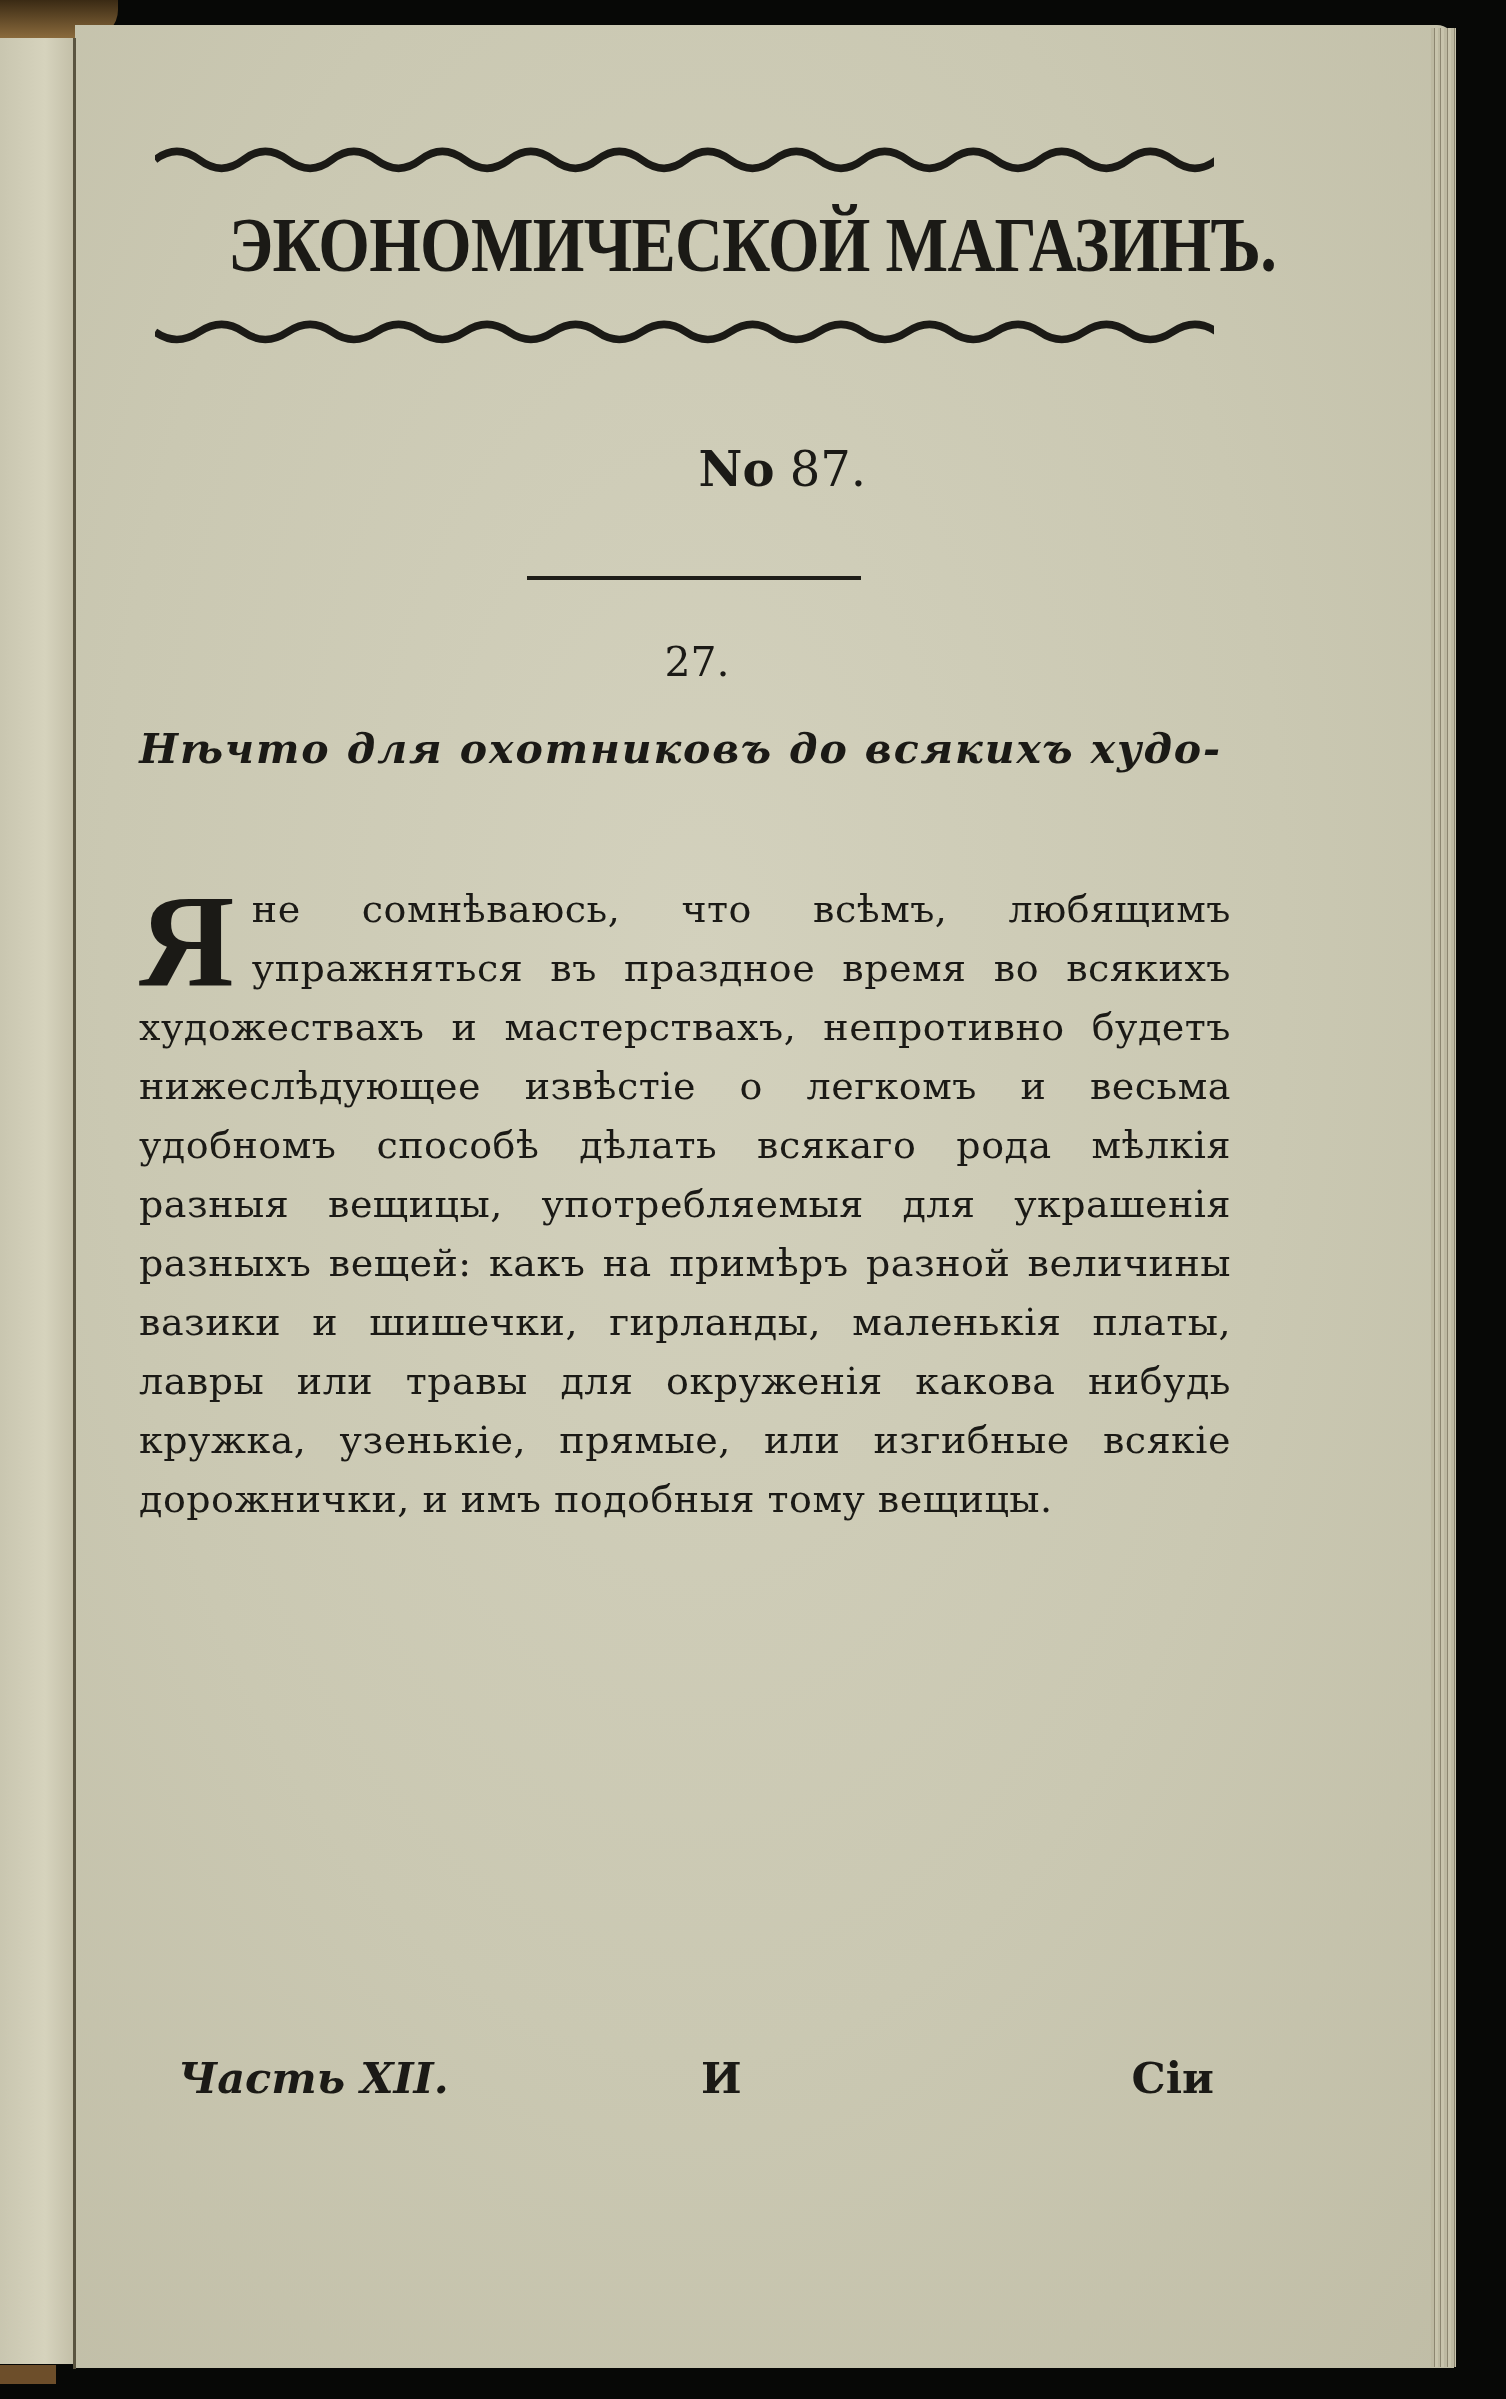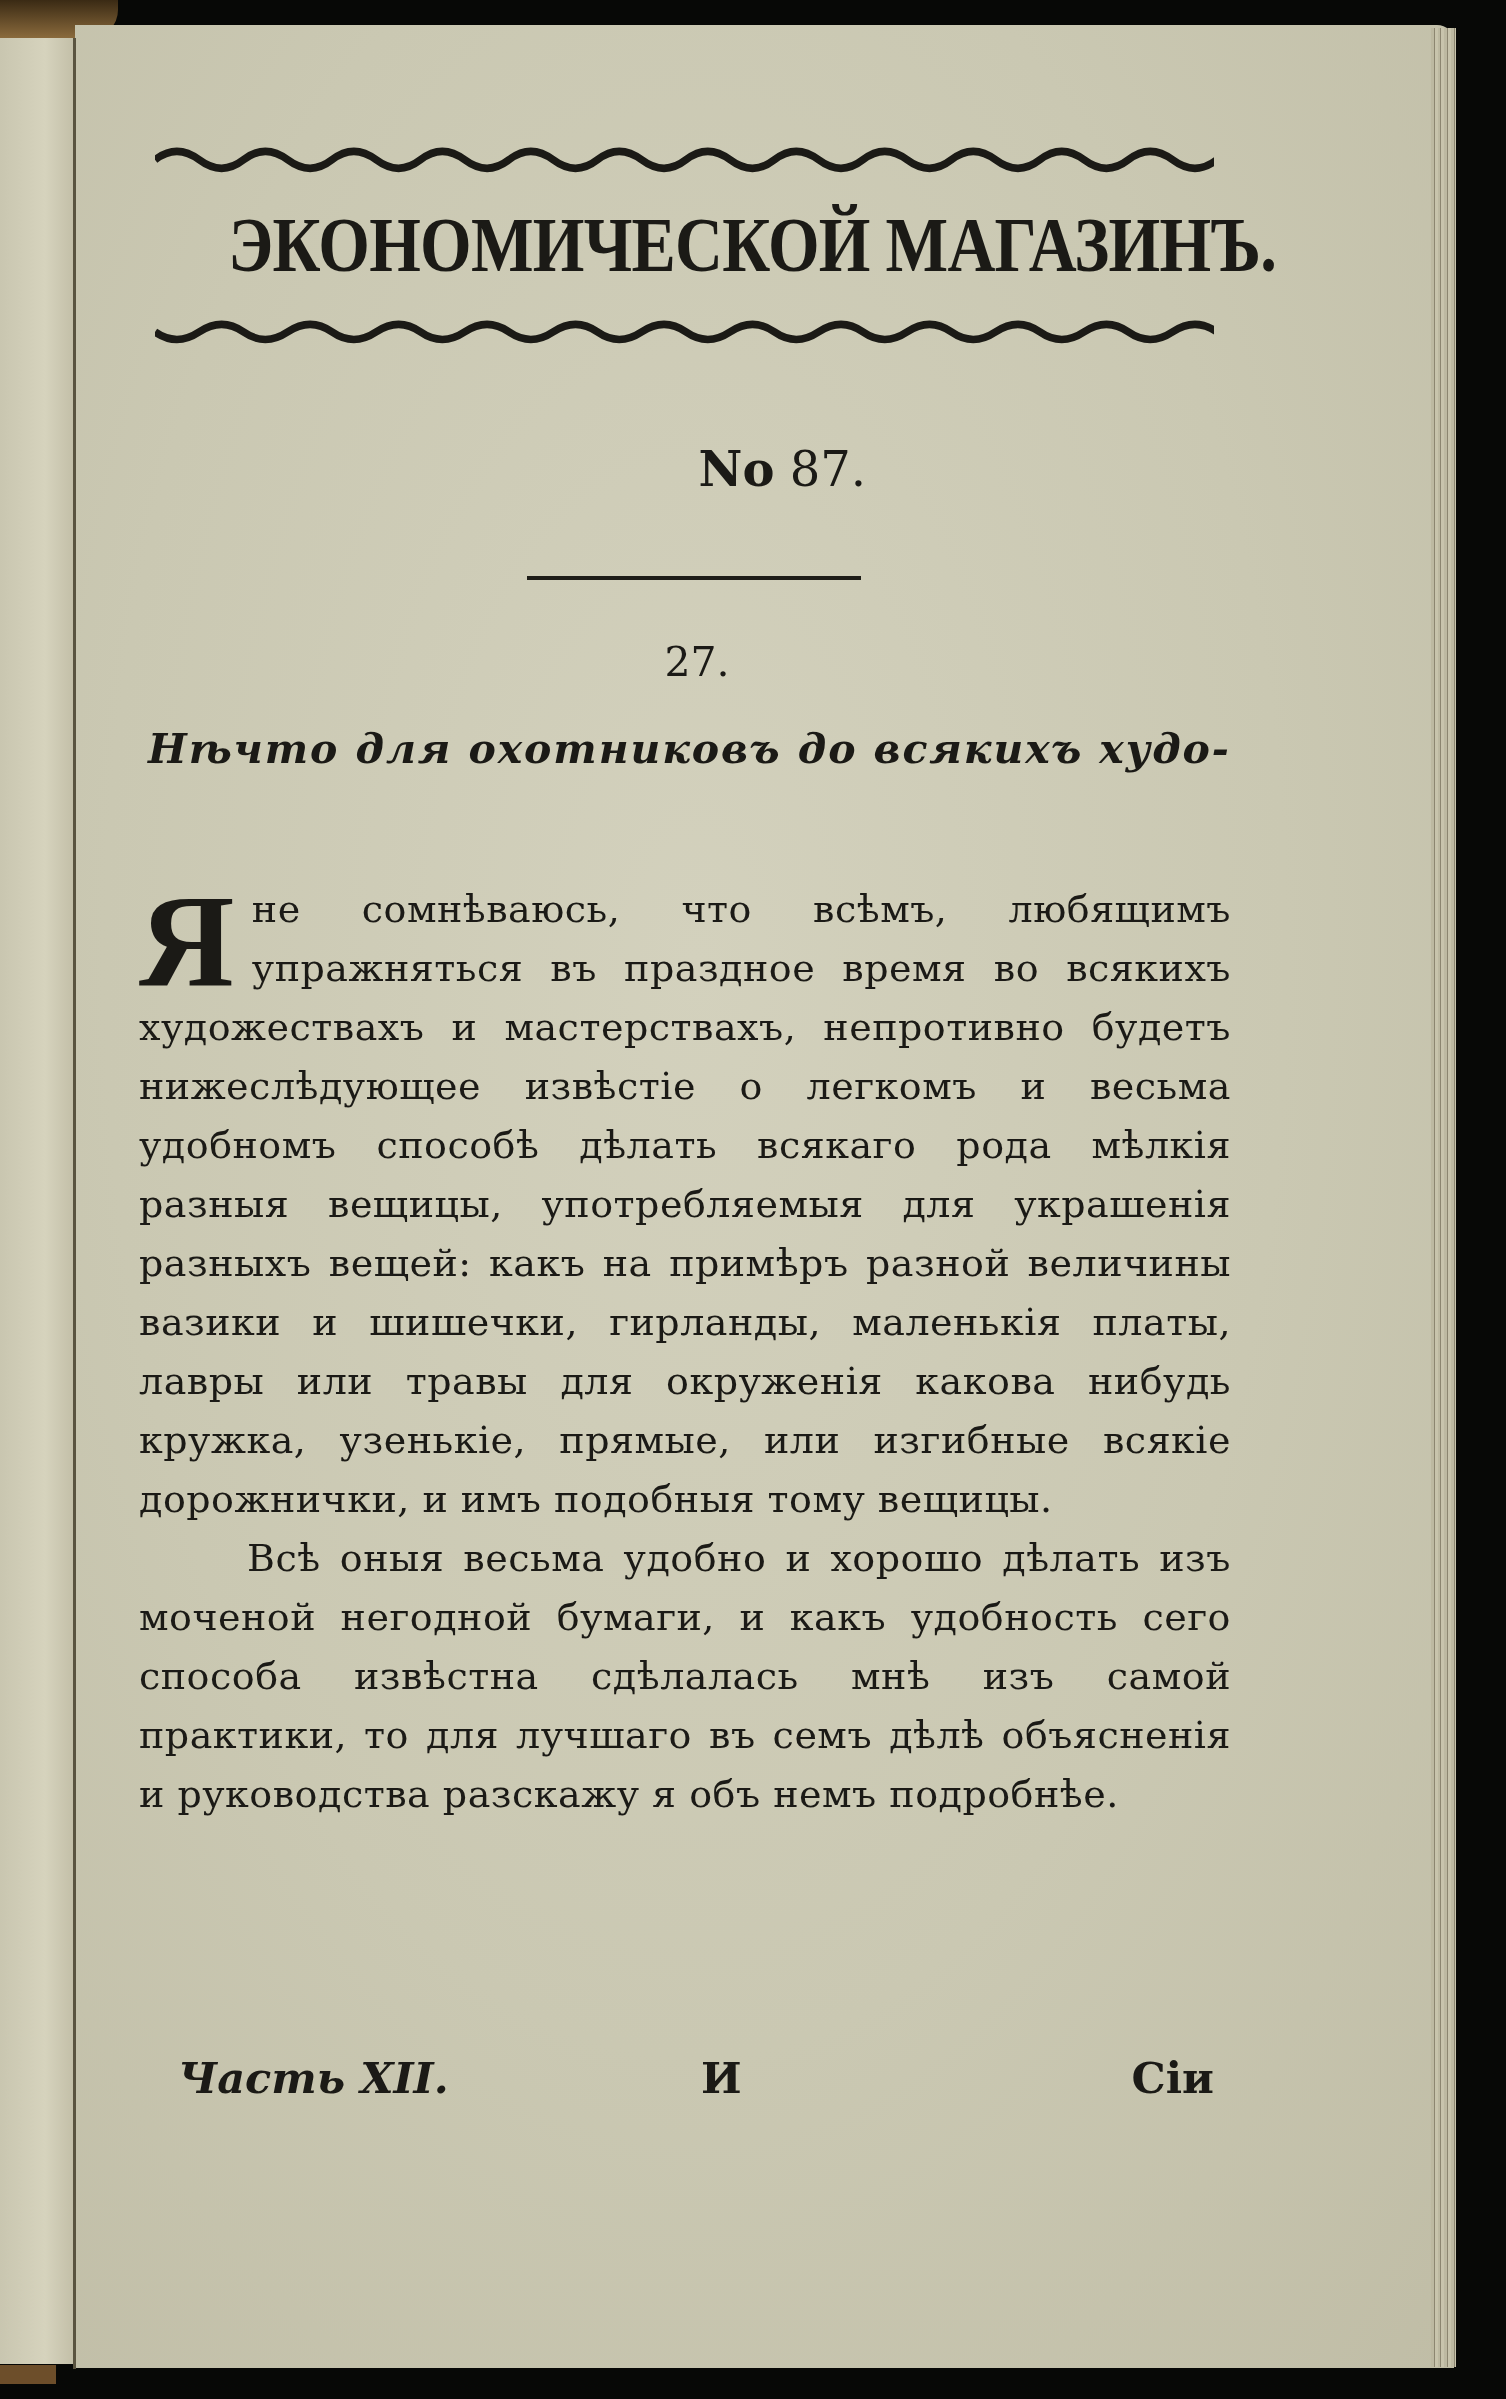--- a/index.html
+++ b/index.html
@@ -18,21 +18,21 @@
           background:repeating-linear-gradient(90deg,#bdb9a1 0 2.8px,#8c8670 2.8px 3.8px,#c8c4ac 3.8px 6.6px); }
   .ornament { position:absolute; left:155px; width:1059px; height:32px; }
   .title { position:absolute; left:141px; top:200px; width:1092px; text-align:center;
            font-family:"Liberation Serif", serif; font-weight:bold; font-size:79px;
            letter-spacing:-0.9px; transform:scaleX(0.84); transform-origin:center; white-space:nowrap; }
   .issue { position:absolute; left:527px; top:441px; width:339px; text-align:right;
            font-size:48px; white-space:nowrap; }
   .issue .no { font-weight:bold; }
   .rule { position:absolute; left:527px; top:576px; width:334px; height:3.8px; background:#1e1d18; }
   .num { position:absolute; left:603px; top:638px; width:188px; text-align:center; font-size:41px; }
-  .heading { position:absolute; left:148px; top:711px; width:1097px; text-align:left;
+  .heading { position:absolute; left:125px; top:711px; width:1097px; text-align:right;
              font-style:italic; font-weight:bold; font-size:41px; line-height:77px; letter-spacing:1.9px; }
   .body-text { position:absolute; left:139px; top:880px; width:1092px; font-size:38px;
                line-height:59px; text-align:justify; letter-spacing:0.5px; }
   .body-text p { margin:0; }
   .body-text p.indent { text-indent:108px; }
   .dropcap { float:left; font-size:132px; line-height:105px; font-weight:bold; margin:7.5px 17px 0 0;
              font-family:"Liberation Serif", serif; }
   .footer { position:absolute; left:122px; top:2053px; width:1092px; height:56px; font-size:43px; font-weight:bold; }
   .footer .sig-left { position:absolute; left:56px; top:0; font-style:italic; }
   .footer .sig-mid { position:absolute; left:579px; top:0; }
@@ -70,21 +70,20 @@
 
 <div class="heading">
   <div>Нѣчто для охотниковъ до всякихъ худо-</div>
 </div>
 
 <div class="body-text">
   <p>
     <span class="dropcap">Я</span>
     <span>не сомнѣваюсь, что всѣмъ, любящимъ упражняться въ праздное время во всякихъ художествахъ и мастерствахъ, непротивно будетъ нижеслѣдующее извѣстіе о легкомъ и весьма удобномъ способѣ дѣлать всякаго рода мѣлкія разныя вещицы, употребляемыя для украшенія разныхъ вещей: какъ на примѣръ разной величины вазики и шишечки, гирланды, маленькія платы, лавры или травы для окруженія какова нибудь кружка, узенькіе, прямые, или изгибные всякіе дорожнички, и имъ подобныя тому вещицы.</span>
   </p>
-  <p class="indent">Всѣ оныя весьма удобно и хорошо дѣлать изъ моченой негодной бумаги, и какъ удобность сего способа извѣстна сдѣлалась мнѣ изъ самой практики, то для лучшаго въ семъ дѣлѣ объясненія и руководства разскажу я объ немъ подробнѣе.</p>
 </div>
 
 <div class="footer">
   <span class="sig-left">Часть XII.</span>
   <span class="sig-mid">И</span>
   <span class="sig-right">Сіи</span>
 </div>
 
 
 </body></html>

